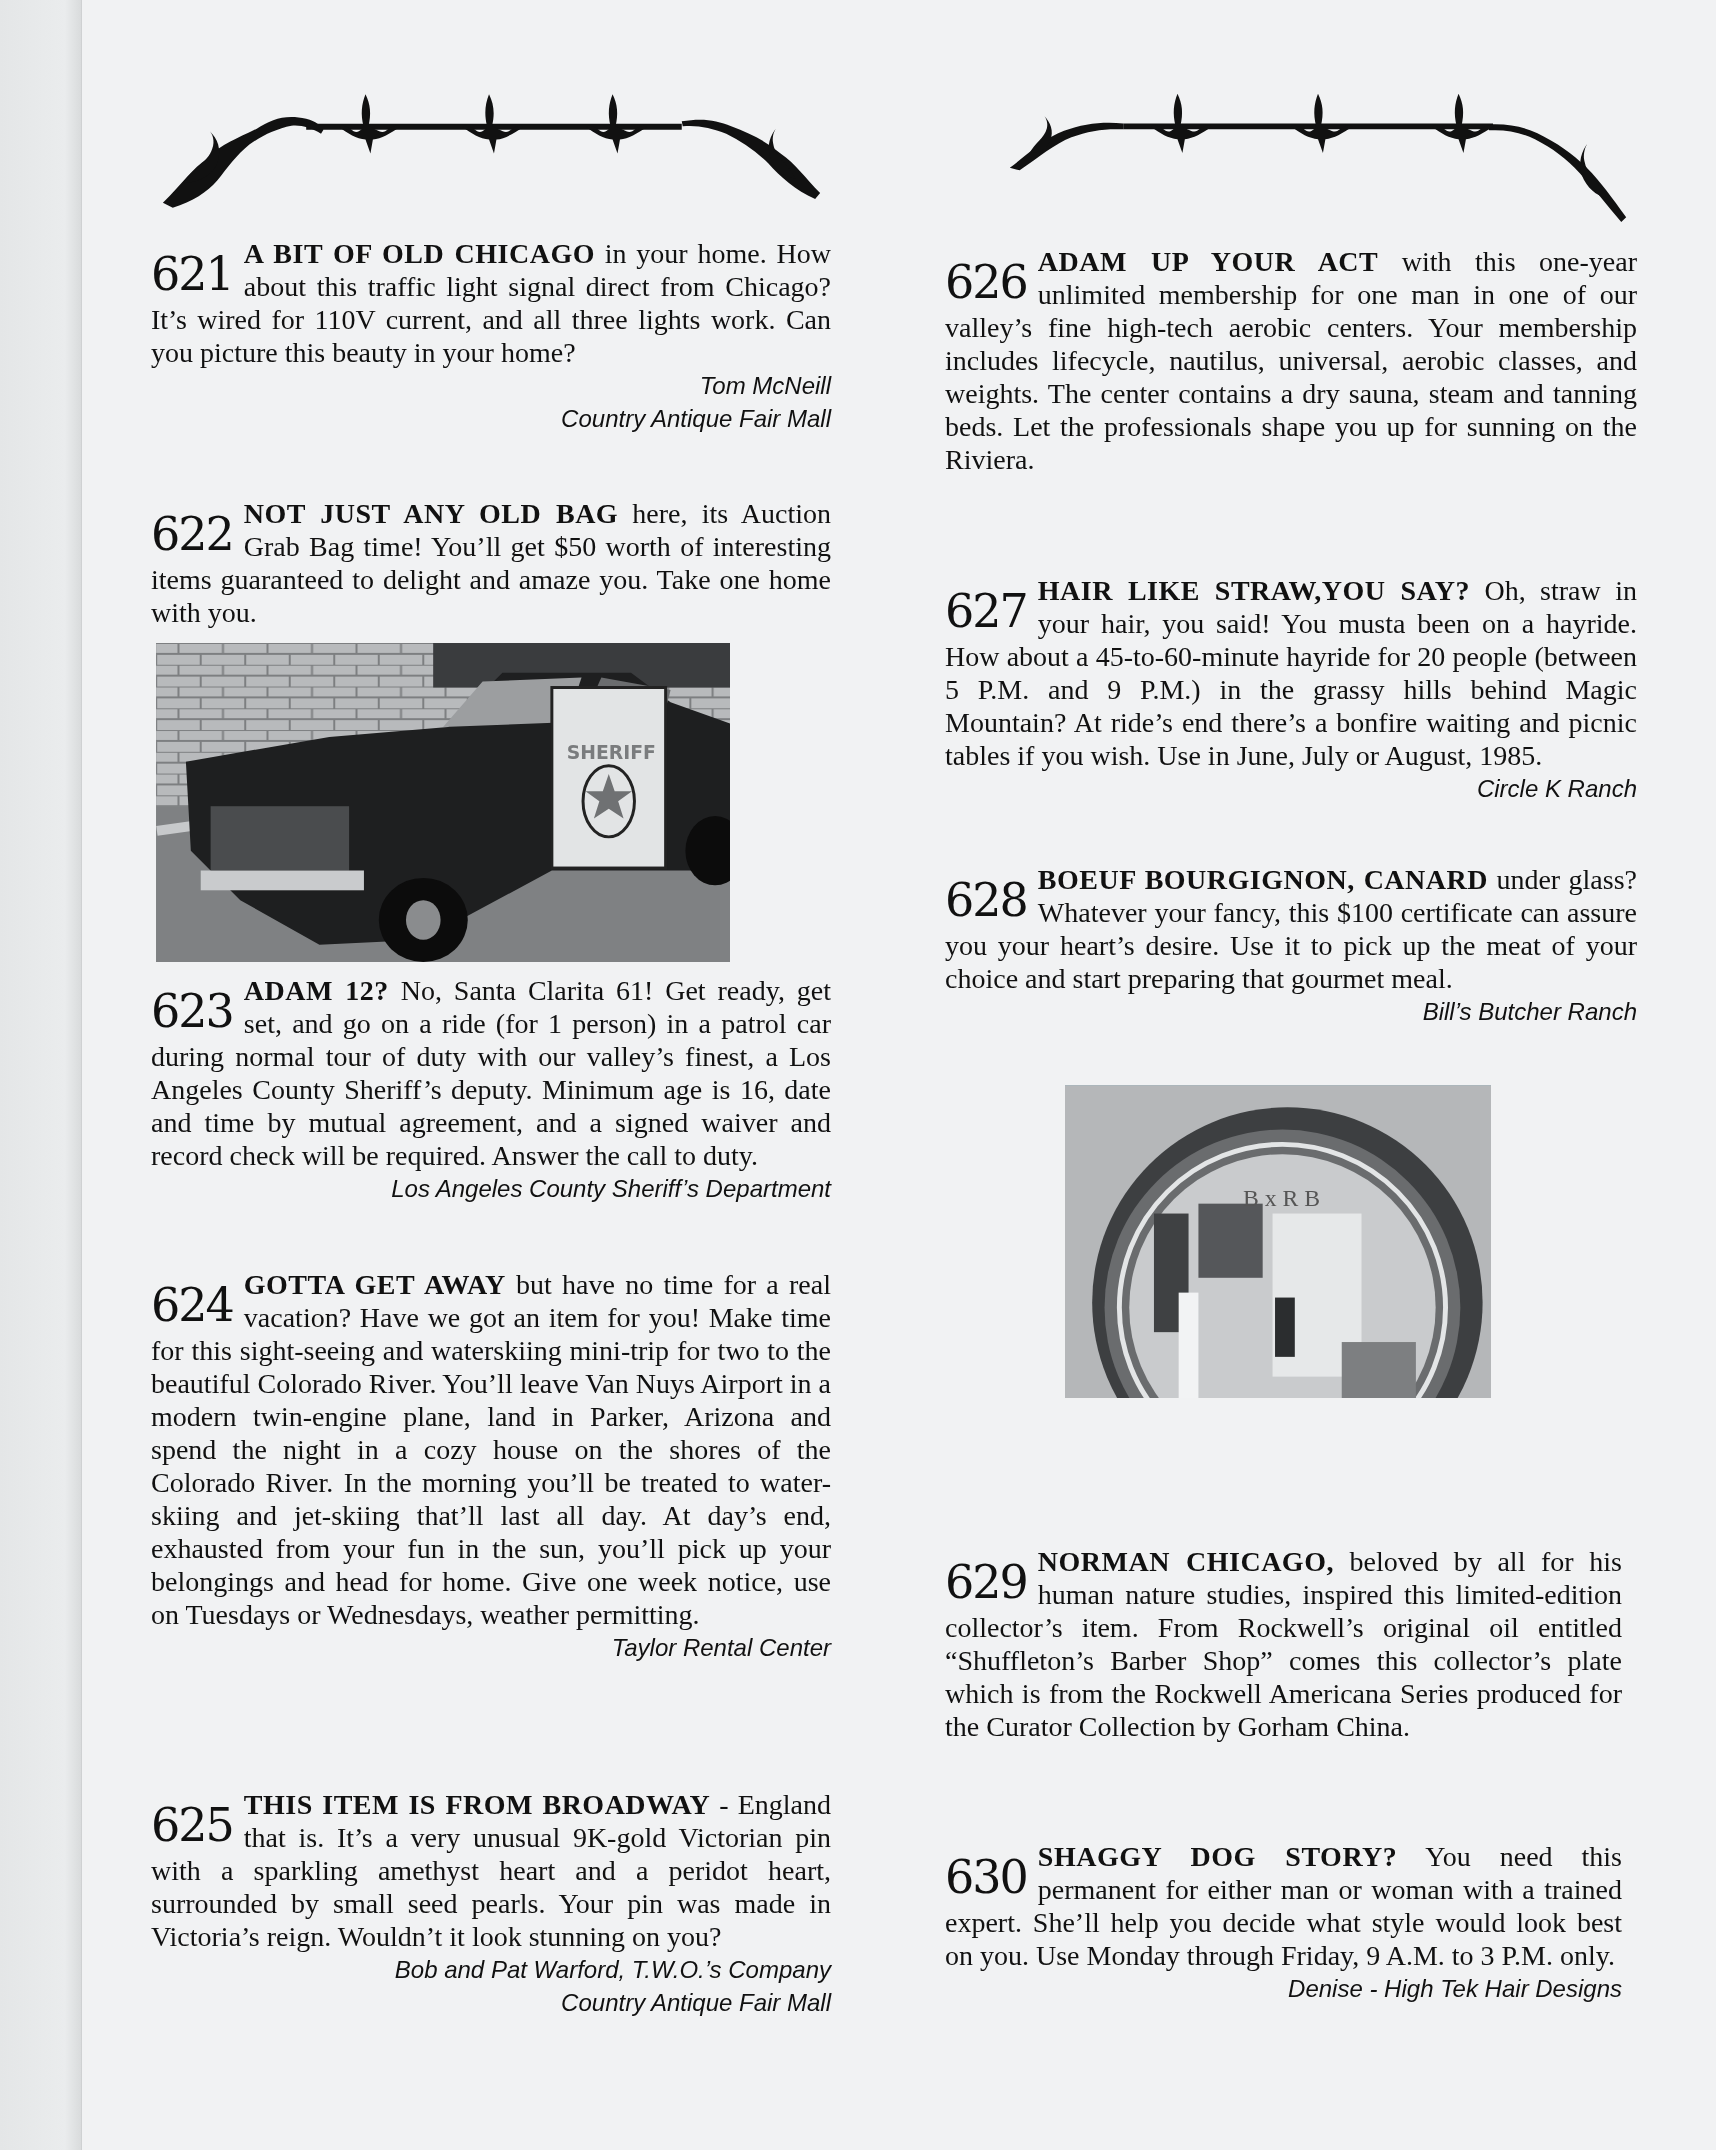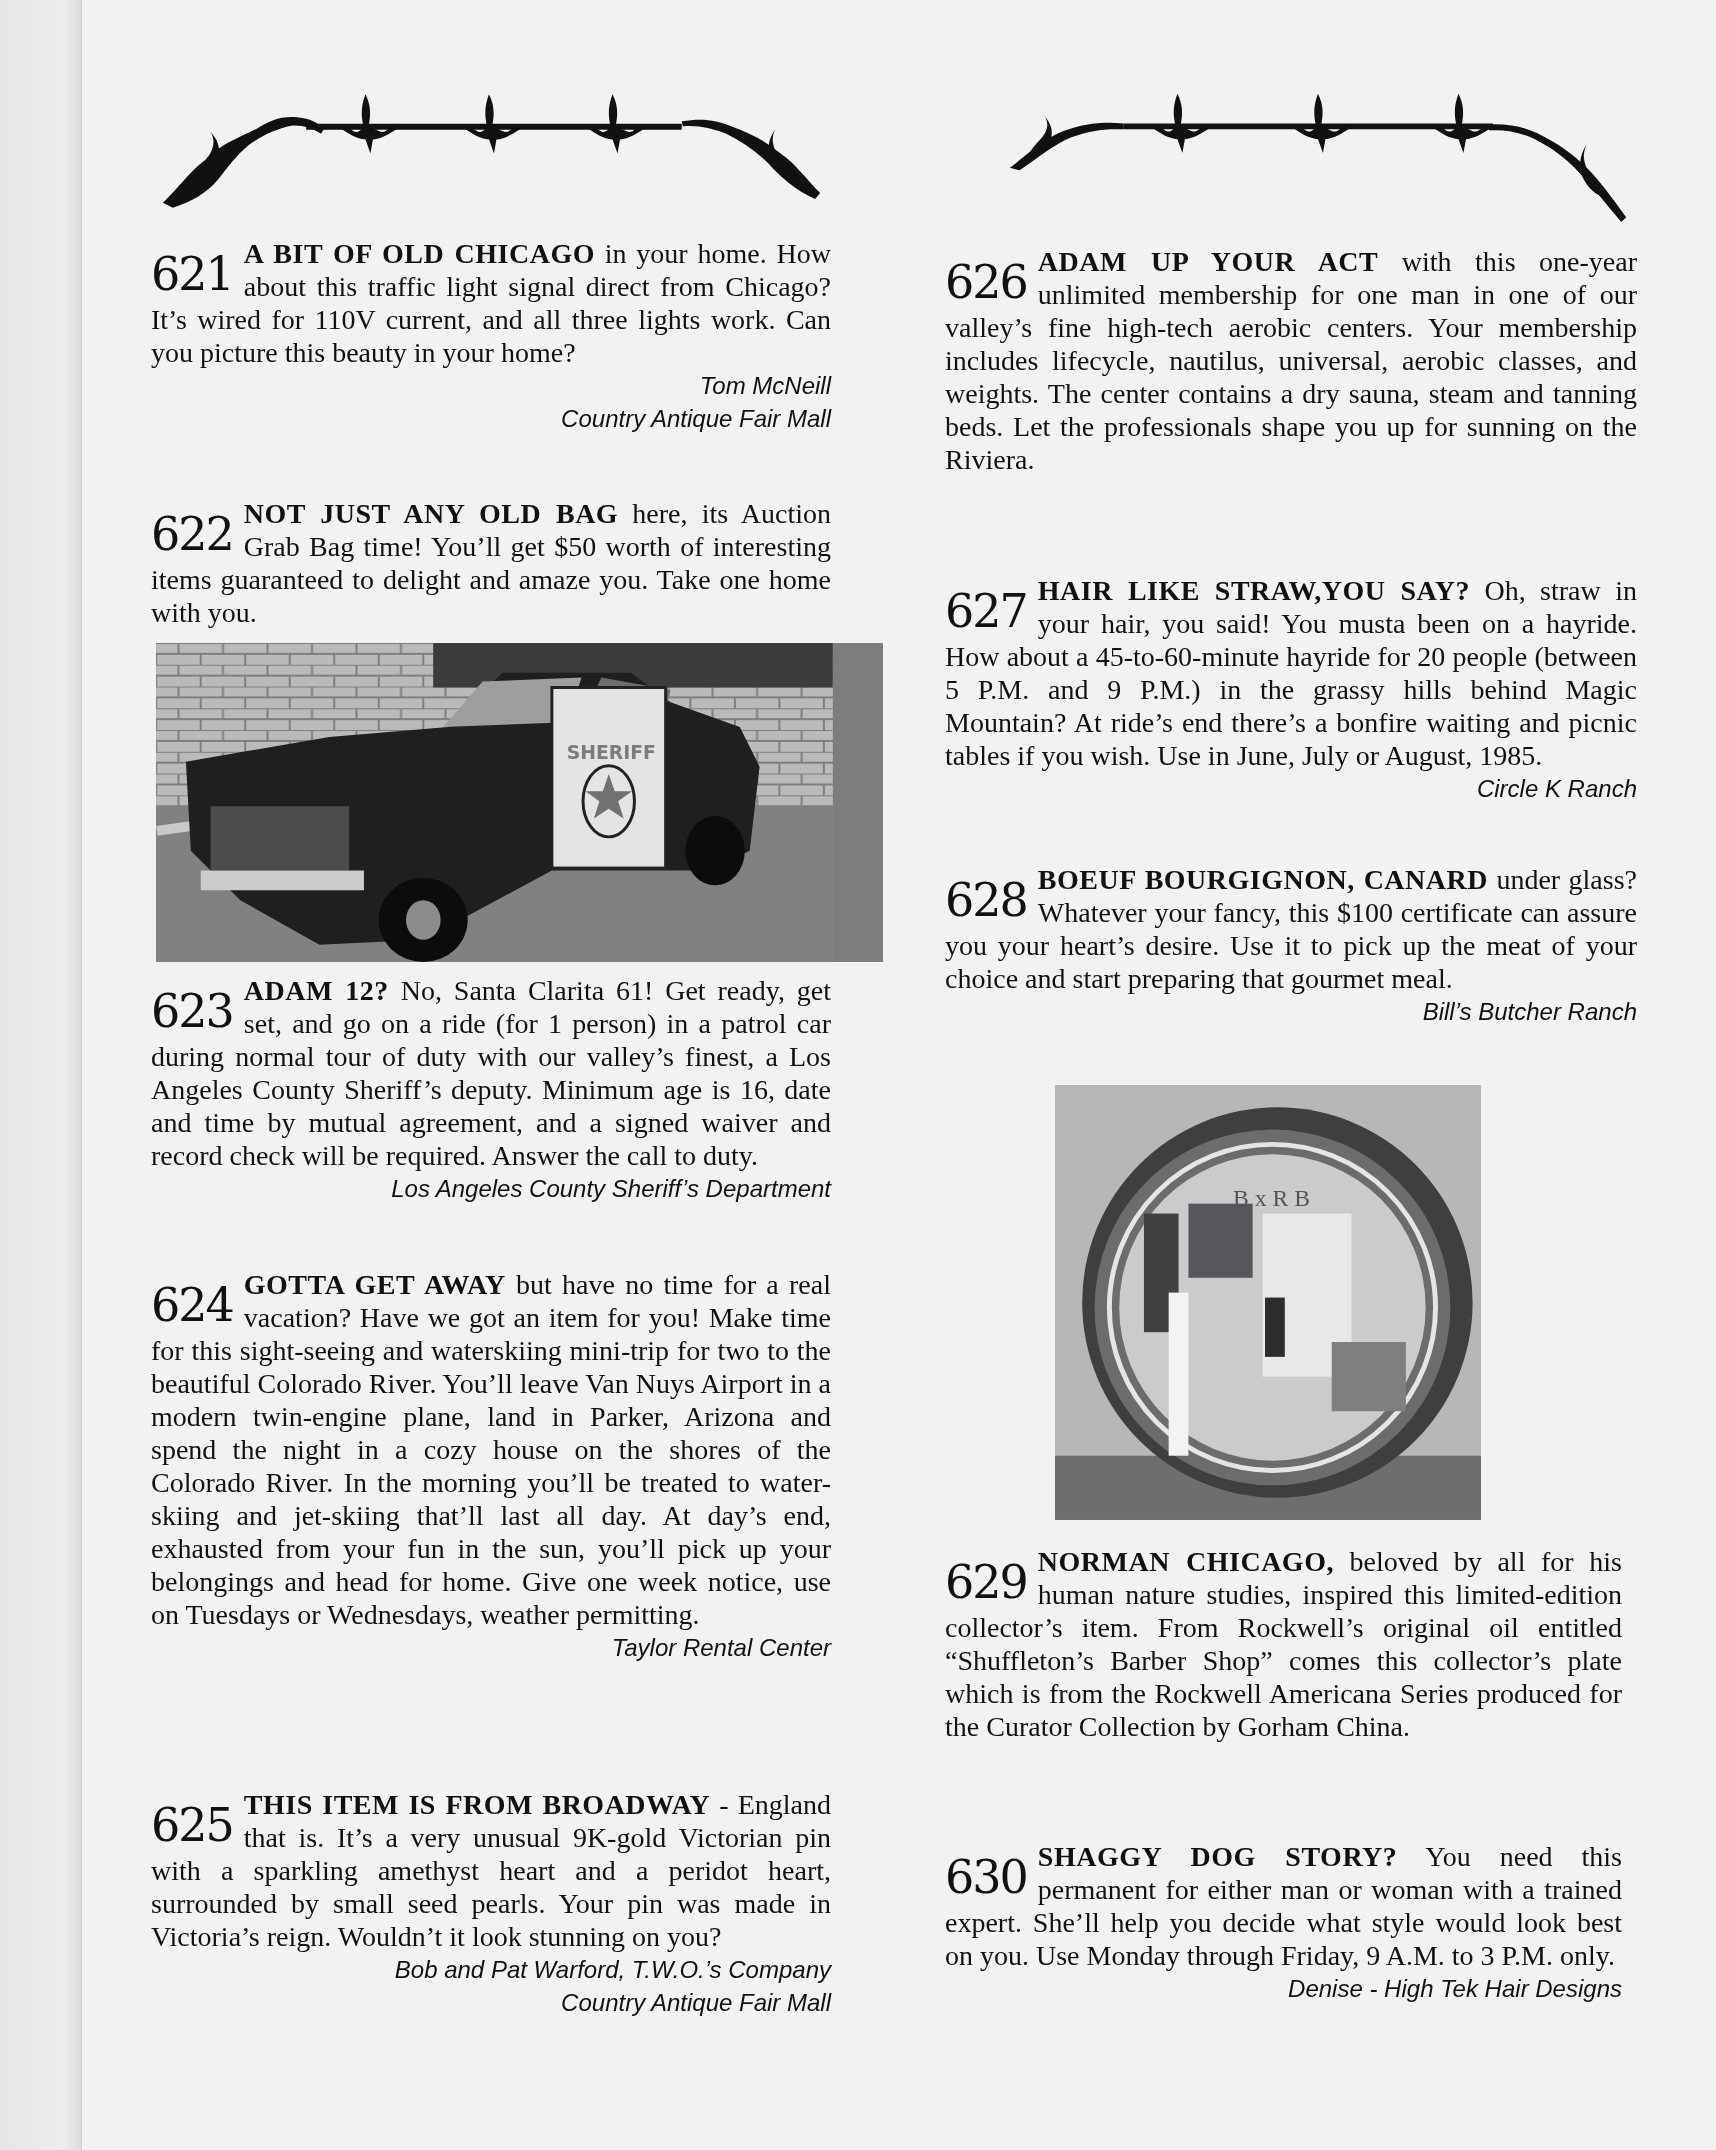--- a/index.html
+++ b/index.html
@@ -72,21 +72,21 @@
     <div class="clear"></div>
     <div class="donor">Tom McNeill</div>
     <div class="donor">Country Antique Fair Mall</div>
   </div>
 
   <div class="entry" style="top:497px">
     <span class="lot">622</span>
     <span class="head">NOT JUST ANY OLD BAG</span><span> here, its Auction Grab Bag time! You’ll get $50 worth of interesting items guaranteed to delight and amaze you. Take one home with you.</span>
   </div>
 
-  <div class="photo" style="left:5px;top:643px;width:727px;height:319px;background:#7b7d7f">
+  <div class="photo" style="left:5px;top:643px;width:574px;height:319px;background:#7b7d7f">
     <svg width="677" height="319" viewBox="0 0 1368 645">
       <defs>
         <pattern id="bricks" width="90" height="44" patternUnits="userSpaceOnUse">
           <rect width="90" height="44" fill="#b8babc"></rect>
           <path d="M0 0 H90 M0 22 H90 M45 0 V22 M0 22 V44 M90 22 V44" stroke="#7d7f81" stroke-width="4"></path>
         </pattern>
       </defs>
       <rect x="0" y="0" width="1368" height="645" fill="#8c8e90"></rect>
       <rect x="0" y="0" width="1368" height="330" fill="url(#bricks)"></rect>
       <rect x="560" y="0" width="808" height="90" fill="#3a3c3e"></rect>
@@ -145,21 +145,21 @@
     <div class="donor">Circle K Ranch</div>
   </div>
 
   <div class="entry" style="top:863px">
     <span class="lot">628</span>
     <span class="head">BOEUF BOURGIGNON, CANARD</span><span> under glass? Whatever your fancy, this $100 certificate can assure you your heart’s desire. Use it to pick up the meat of your choice and start preparing that gourmet meal.</span>
     <div class="clear"></div>
     <div class="donor">Bill’s Butcher Ranch</div>
   </div>
 
-  <div class="photo" style="left:110px;top:1085px;width:426px;height:435px;background:#0ea5e9">
+  <div class="photo" style="left:120px;top:1085px;width:426px;height:313px;background:#0ea5e9">
     <svg width="426" height="435" viewBox="0 0 862 880">
       <rect width="862" height="880" fill="#b5b7b9"></rect>
       <rect x="0" y="750" width="862" height="130" fill="#6c6e70"></rect>
       <circle cx="450" cy="440" r="395" fill="#3d3f41"></circle>
       <circle cx="440" cy="450" r="360" fill="#6a6c6e"></circle>
       <circle cx="440" cy="450" r="330" fill="none" stroke="#e3e5e6" stroke-width="10"></circle>
       <circle cx="440" cy="450" r="310" fill="#c9cbcd"></circle>
       <rect x="270" y="240" width="130" height="150" fill="#55575a"></rect>
       <rect x="420" y="260" width="180" height="330" fill="#e6e8e9"></rect>
       <rect x="180" y="260" width="70" height="240" fill="#3f4143"></rect>

